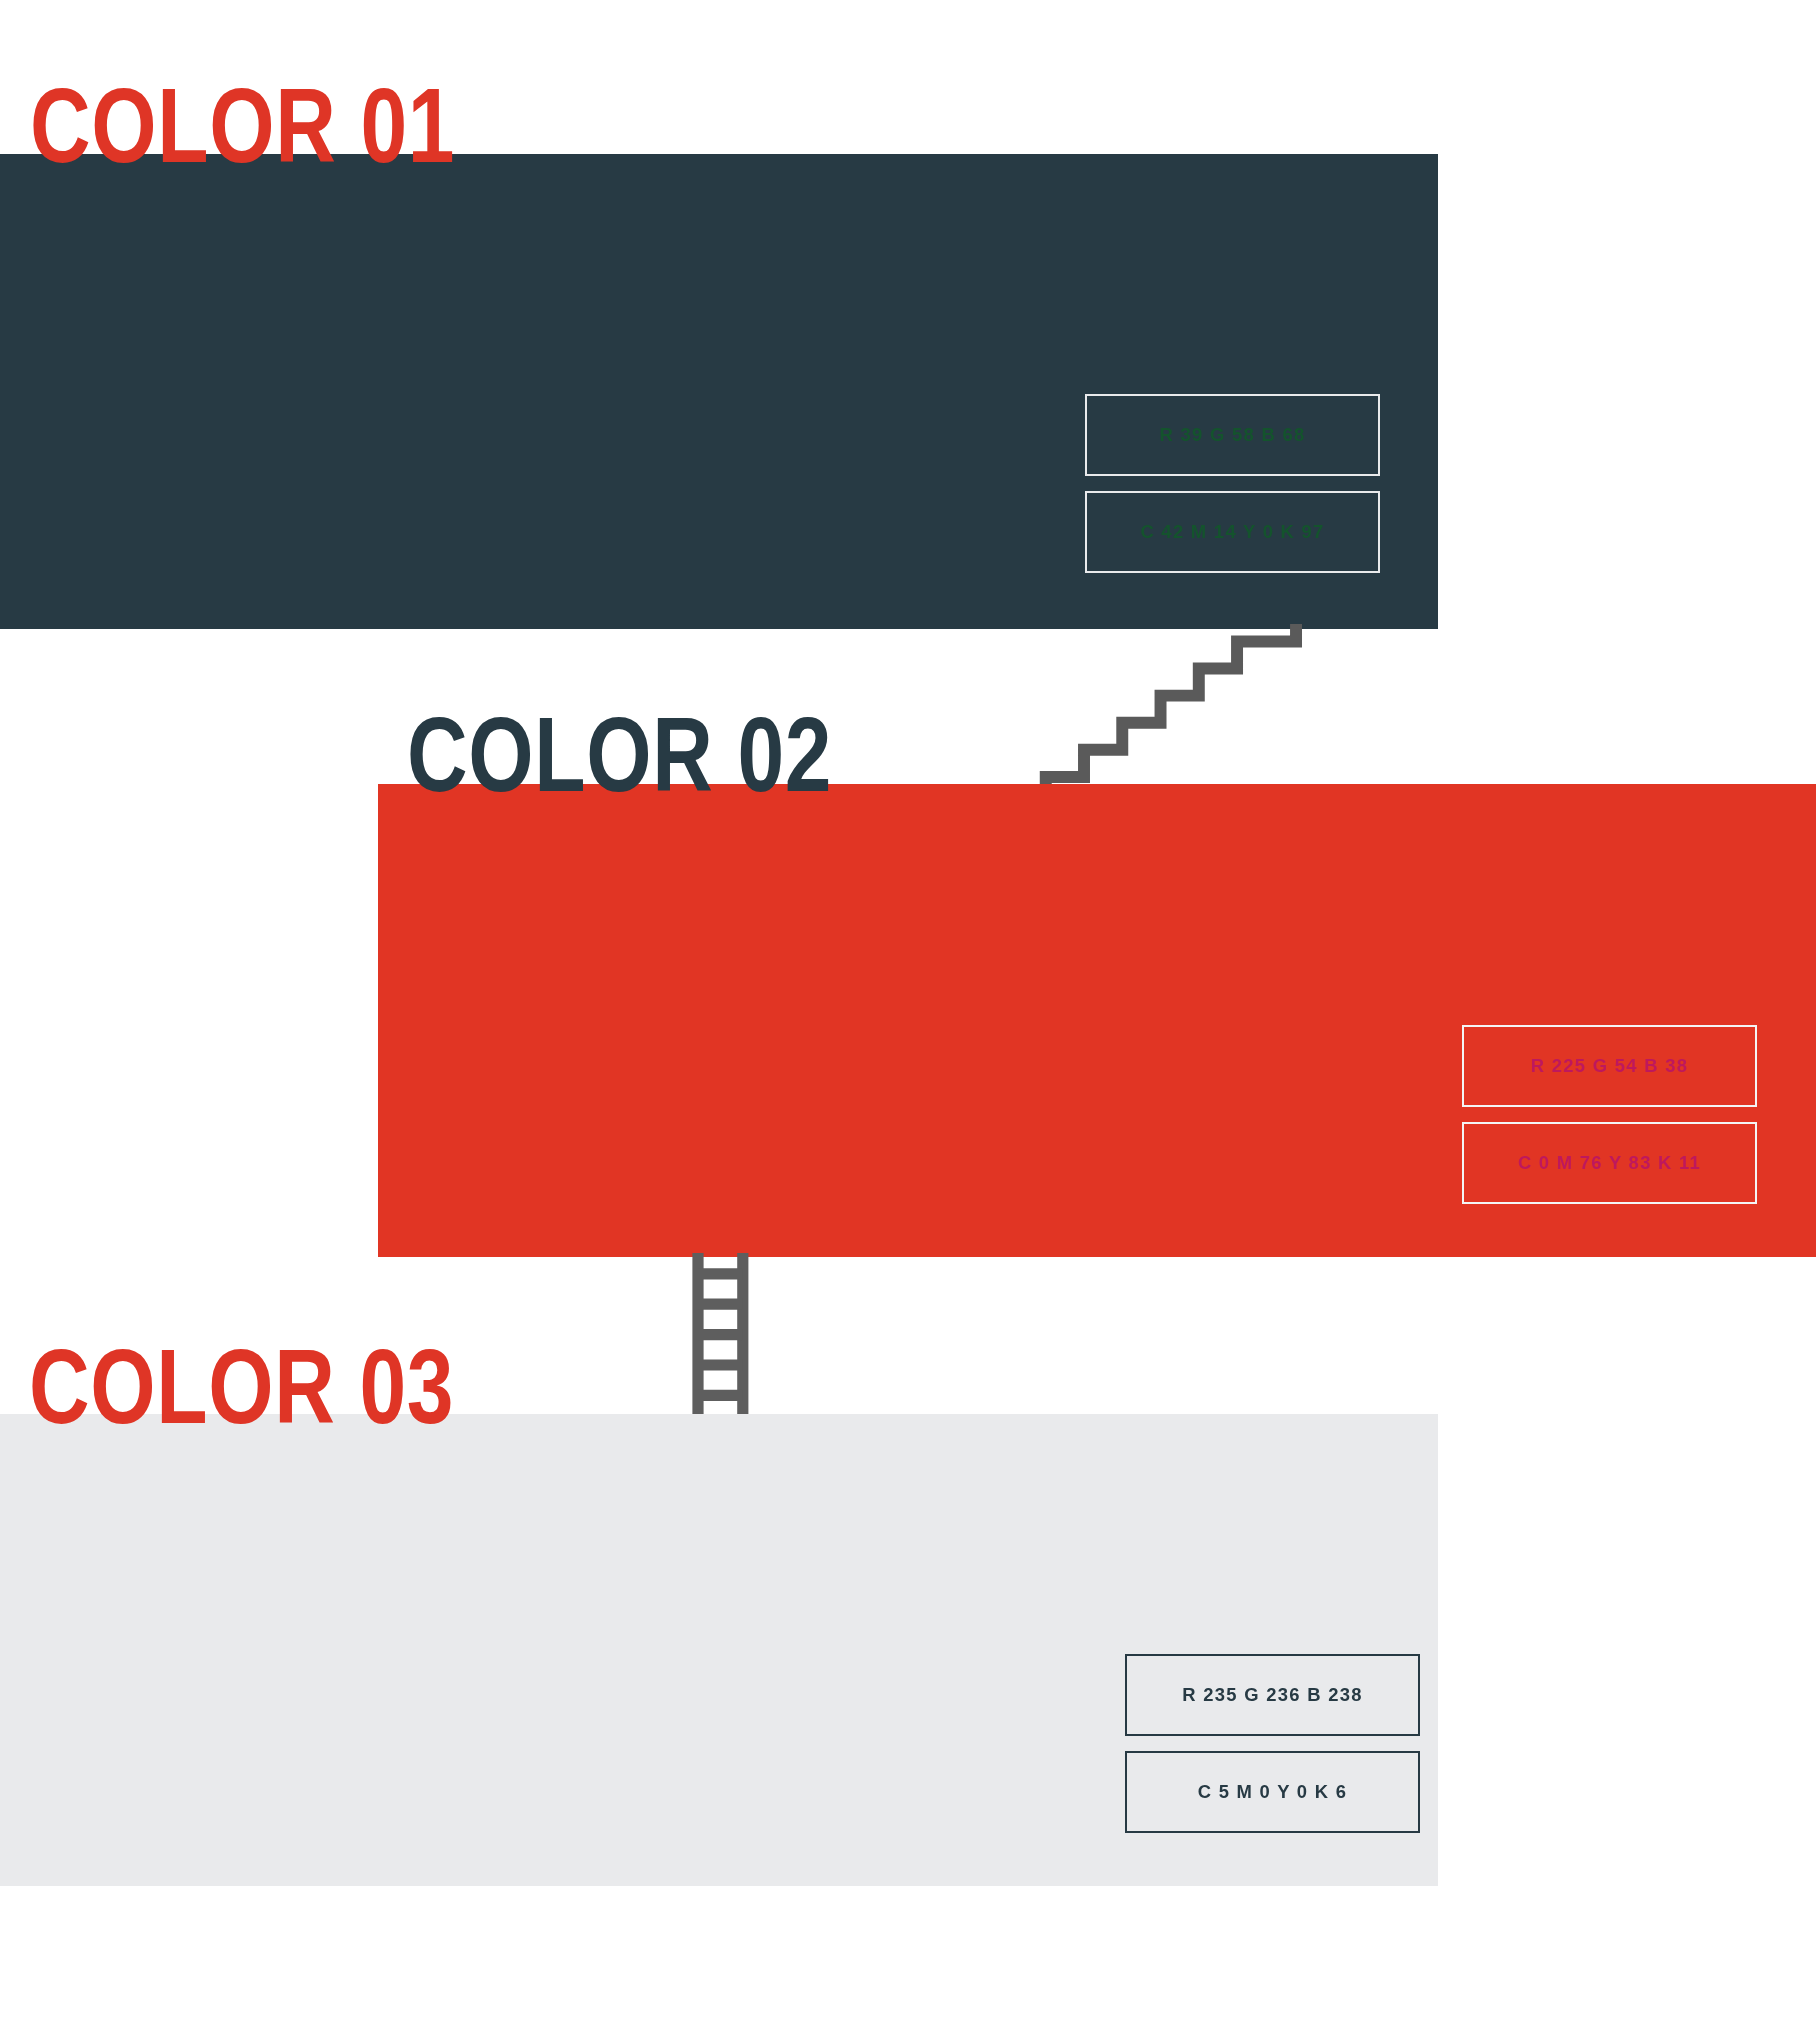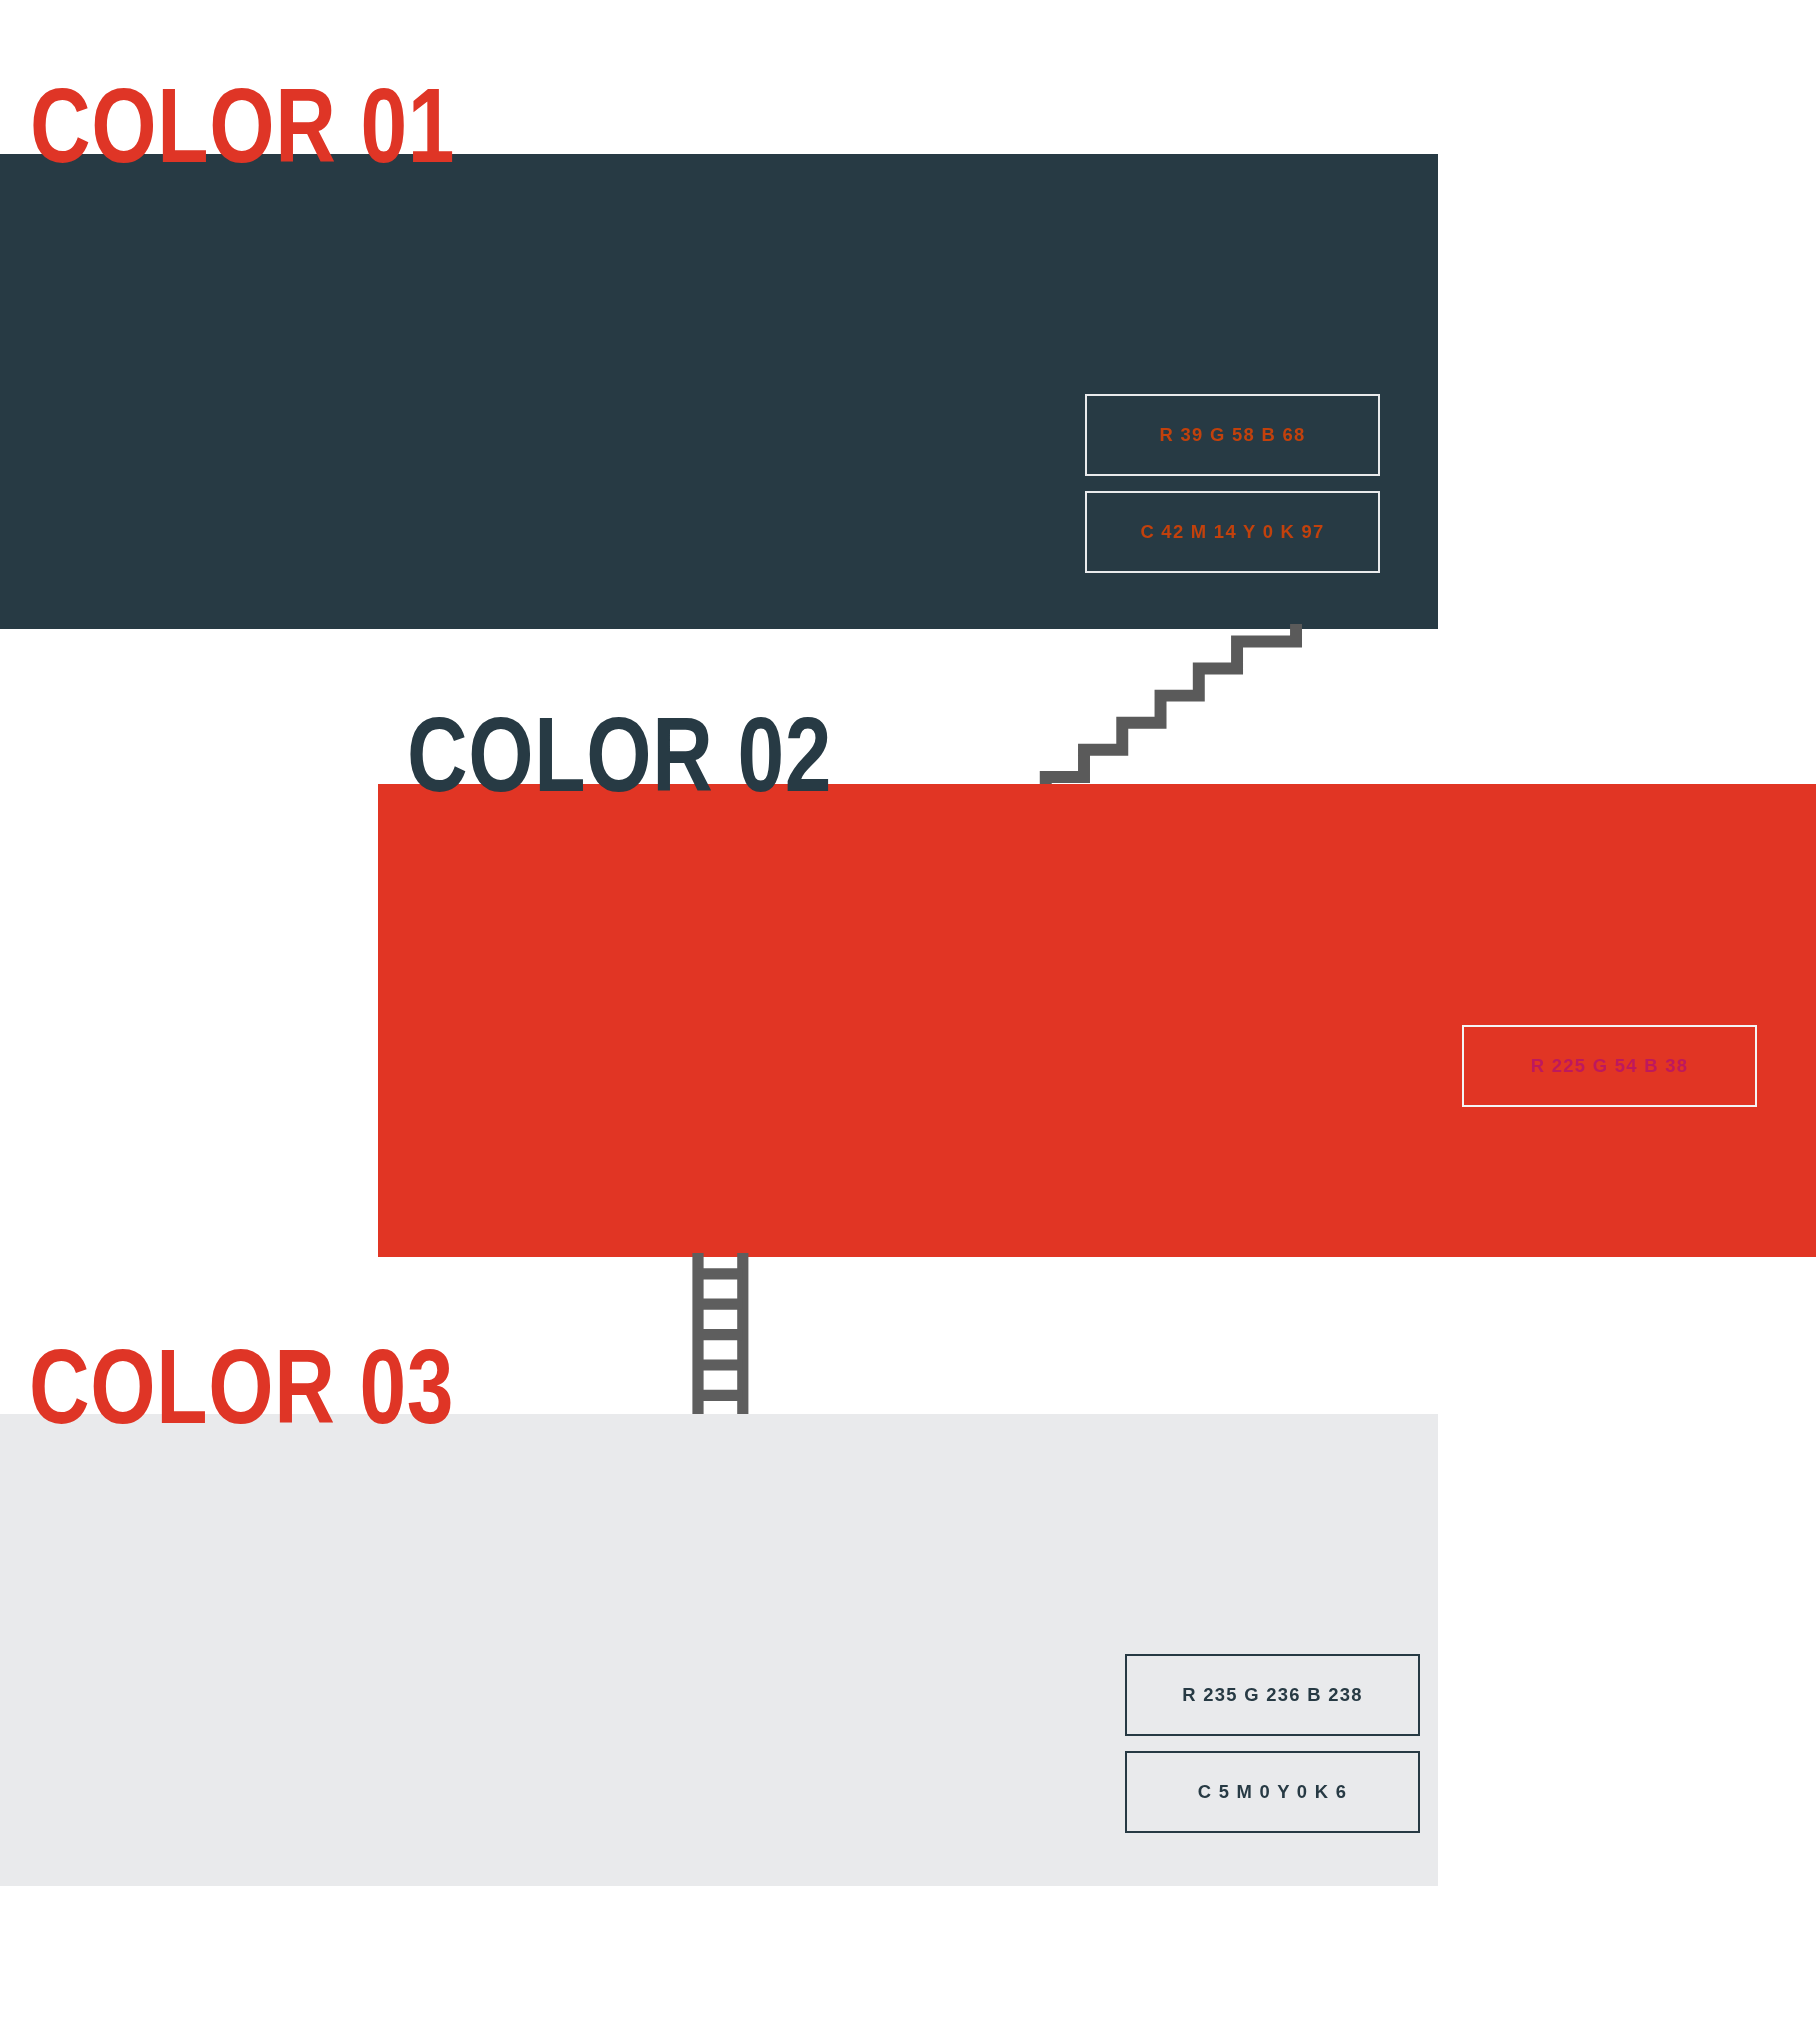--- a/index.html
+++ b/index.html
@@ -87,21 +87,21 @@
     display: flex;
     align-items: center;
     justify-content: center;
     font-size: 18.4px;
     font-weight: 700;
     letter-spacing: 1.3px;
     white-space: nowrap;
   }
   .value-box.on-dark {
     border: 2.4px solid #e9eaec;
-    color: #c2410c;
+    color: #14532d;
   }
   .value-box.on-red {
     border: 2.4px solid #f4f5f6;
     color: #be185d;
   }
   .value-box.on-light {
     border: 2.4px solid #273a44;
     color: #273a44;
   }
 
@@ -138,20 +138,21 @@
   <h1 class="swatch-title" id="title-01" style="color: rgb(223, 53, 38);">COLOR 01</h1>
 
   <svg class="connector" id="stairs-connector" viewBox="0 0 340 210" width="271" height="168">
     <polyline points="16,208 16,194 64,194 64,160 112,160 112,126 160,126 160,92 208,92 208,58 256,58 256,24 330,24 330,2" fill="none" stroke="#5a5a5a" stroke-width="15" stroke-linecap="butt" stroke-linejoin="miter"></polyline>
   </svg>
 
   <div class="swatch-block" id="block-02" style="background-color: rgb(225, 53, 36);"></div>
 
   <div class="value-stack" id="stack-02">
     <div class="value-box on-red">R 225  G 54  B 38</div>
+    <div class="value-box on-red">C 0  M 76  Y 83  K 11</div>
   </div>
 
   <h1 class="swatch-title" id="title-02" style="color: rgb(39, 58, 68);">COLOR 02</h1>
 
   <svg class="connector" id="ladder-connector" viewBox="0 0 110 210" width="88" height="168">
     <g stroke="#5e5e5e" stroke-width="14" stroke-linecap="butt">
       <line x1="20" y1="0" x2="20" y2="210"></line>
       <line x1="76" y1="0" x2="76" y2="210"></line>
       <line x1="20" y1="26" x2="76" y2="26"></line>
       <line x1="20" y1="64" x2="76" y2="64"></line>

